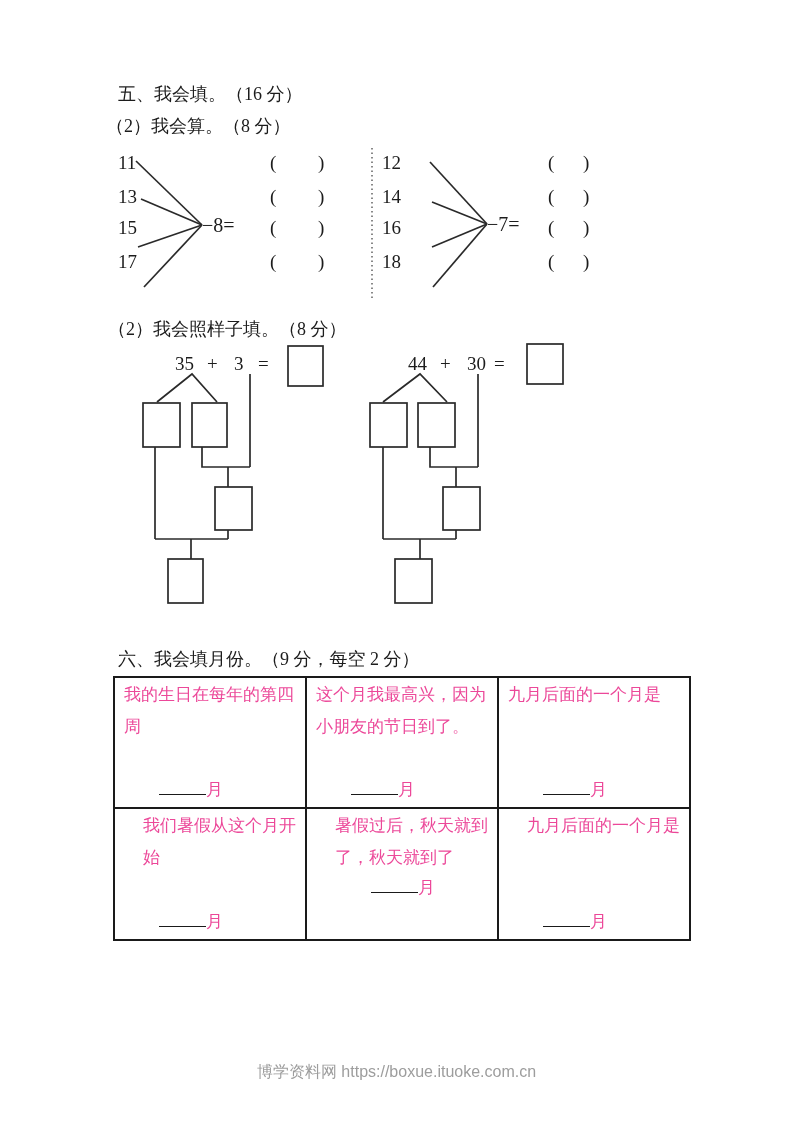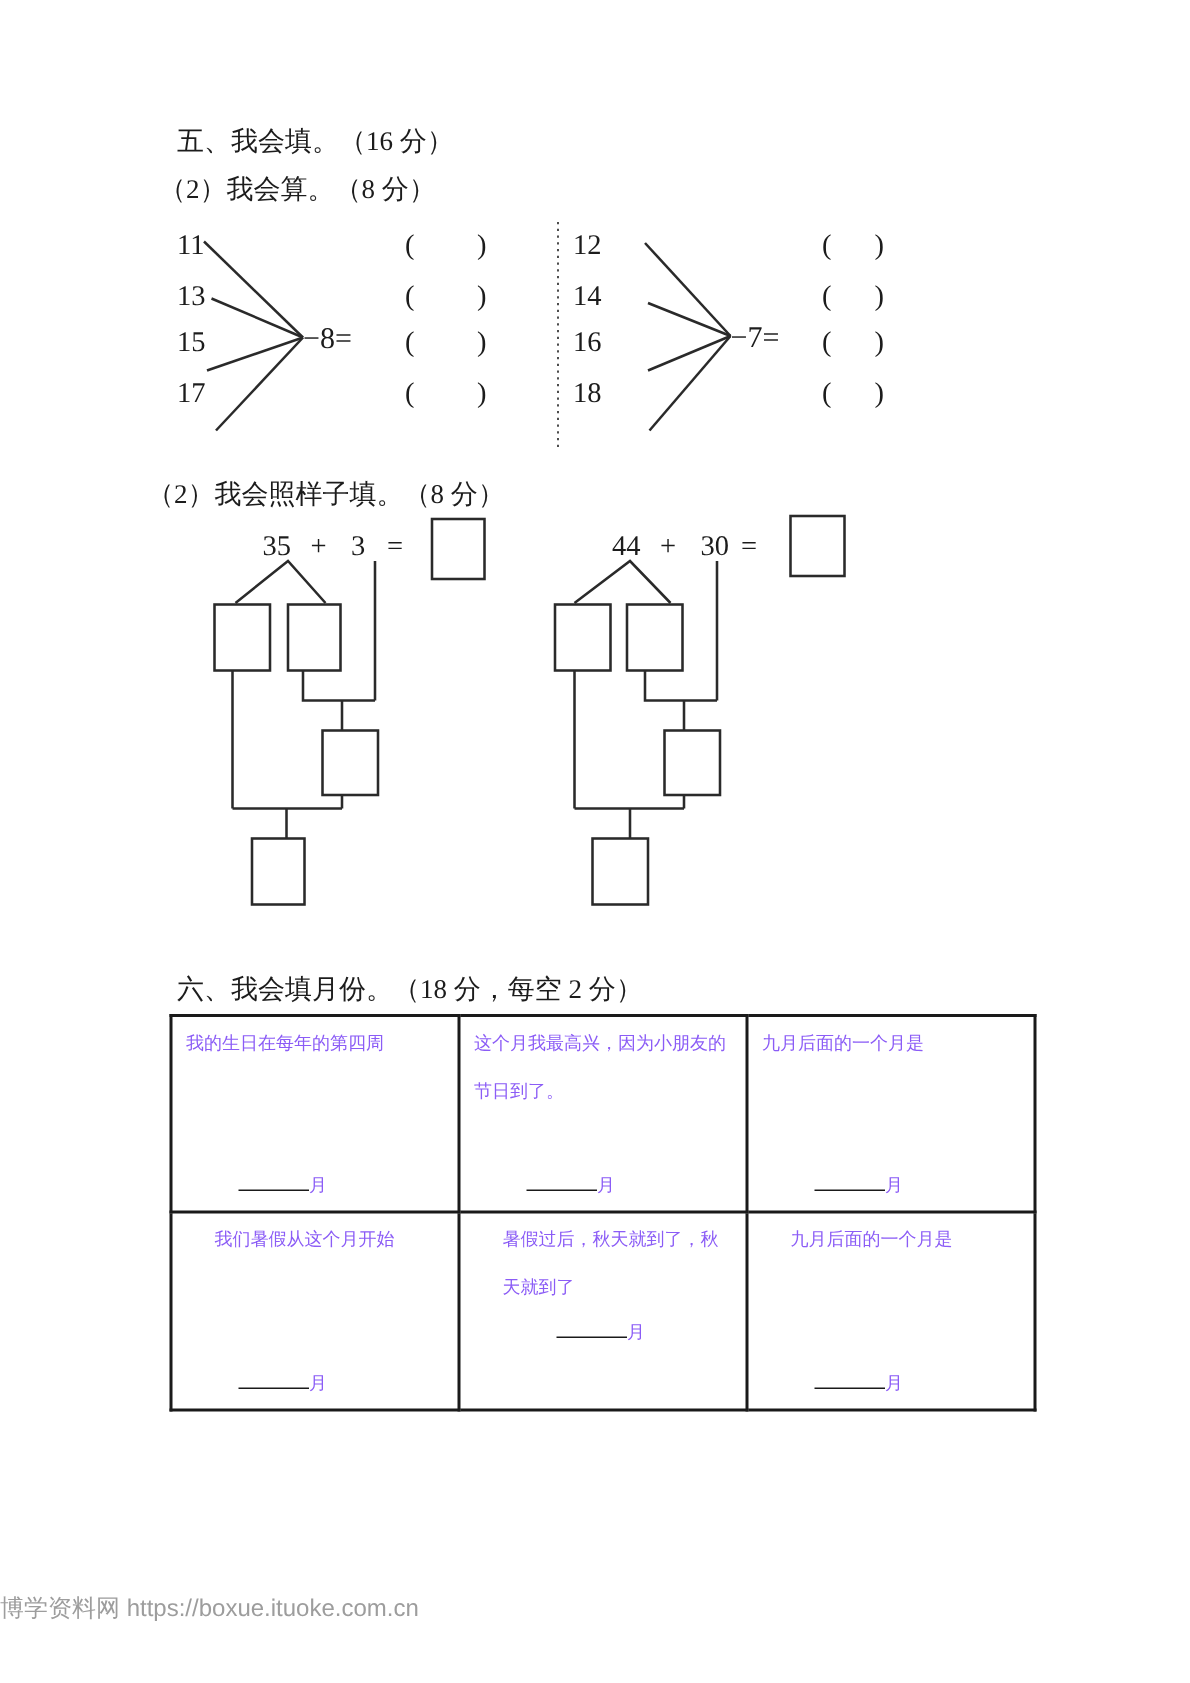--- a/index.html
+++ b/index.html
@@ -9,33 +9,33 @@
   }
   .abs{position:absolute;}
   .heading{font-size:18px;white-space:nowrap;color:#1c1c1c;}
   .u{text-underline-offset:4px;text-decoration-thickness:1.5px;}
   svg text{font-family:"Liberation Serif","DejaVu Serif",serif;fill:#1c1c1c;}
   .fan-line{stroke:#2a2a2a;stroke-width:1.7;}
   .tree-line{stroke:#2a2a2a;stroke-width:1.7;fill:none;}
   .tree-box{stroke:#2a2a2a;stroke-width:1.7;fill:none;}
   table.months{
     border-collapse:collapse;table-layout:fixed;width:519px;
-    font-size:12px;color:#8b5cf6;
+    font-size:17px;color:#ec4899;
   }
   table.months td{
     border:2px solid #1a1a1a;width:173px;vertical-align:top;
     padding:1px 8px 0 9px;position:relative;line-height:32px;
   }
   tr.r1 td{height:128px;}
   tr.r2 td{height:129px;padding-left:28px;}
   .blank-row{position:absolute;left:44px;bottom:5px;white-space:nowrap;line-height:24px;}
   .blank-row.inline{position:static;margin-left:36px;margin-top:2px;}
   .blank{display:inline-block;width:47px;height:2px;border-bottom:1.5px solid #1a1a1a;vertical-align:baseline;}
   .footer{
-    position:absolute;top:1062px;left:0;width:793px;
+    position:absolute;top:1062px;left:0;width:793px;text-align:center;
     font-family:"Liberation Sans","DejaVu Sans",sans-serif;font-size:16px;color:#9d9d9d;
   }
 </style>
 </head>
 <body>
 
 <div class="abs heading" style="left:118px;top:82px;">
   <span class="u">五、我会填。</span><span>（16 分）</span>
 </div>
 
@@ -81,21 +81,21 @@
     <text x="483" y="29" font-size="19">)</text>
     <text x="448" y="63" font-size="19">(</text>
     <text x="483" y="63" font-size="19">)</text>
     <text x="448" y="94" font-size="19">(</text>
     <text x="483" y="94" font-size="19">)</text>
     <text x="448" y="128" font-size="19">(</text>
     <text x="483" y="128" font-size="19">)</text>
   </g>
 </svg>
 
-<div class="abs heading" style="left:98px;top:317px;">
+<div class="abs heading" style="left:108px;top:317px;">
   <span class="u">（2）我会照样子填。</span><span>（8 分）</span>
 </div>
 
 <svg class="abs" style="left:120px;top:342px;" width="460" height="270" viewBox="0 0 460 270">
 
   <g>
     <text x="55" y="28" font-size="19">35</text>
     <text x="87" y="28" font-size="19">+</text>
     <text x="114" y="28" font-size="19">3</text>
     <text x="138" y="28" font-size="19">=</text>
@@ -129,21 +129,21 @@
     <rect class="tree-box" x="323" y="145" width="37" height="43"></rect>
     <line class="tree-line" x1="263" y1="105" x2="263" y2="197"></line>
     <line class="tree-line" x1="336" y1="188" x2="336" y2="197"></line>
     <line class="tree-line" x1="263" y1="197" x2="336" y2="197"></line>
     <line class="tree-line" x1="300" y1="197" x2="300" y2="217"></line>
     <rect class="tree-box" x="275" y="217" width="37" height="44"></rect>
   </g>
 </svg>
 
 <div class="abs heading" style="left:118px;top:647px;">
-  <span class="u">六、我会填月份。</span><span>（18 分，每空 2 分）</span>
+  <span class="u">六、我会填月份。</span><span>（9 分，每空 2 分）</span>
 </div>
 
 <table class="months abs" style="left:113px;top:676px;">
   <tbody>
       <tr class="r1">
     <td>
       <div>我的生日在每年的第四周</div>
       <div class="blank-row"><span class="blank"></span><span>月</span></div>
     </td>
     <td>

